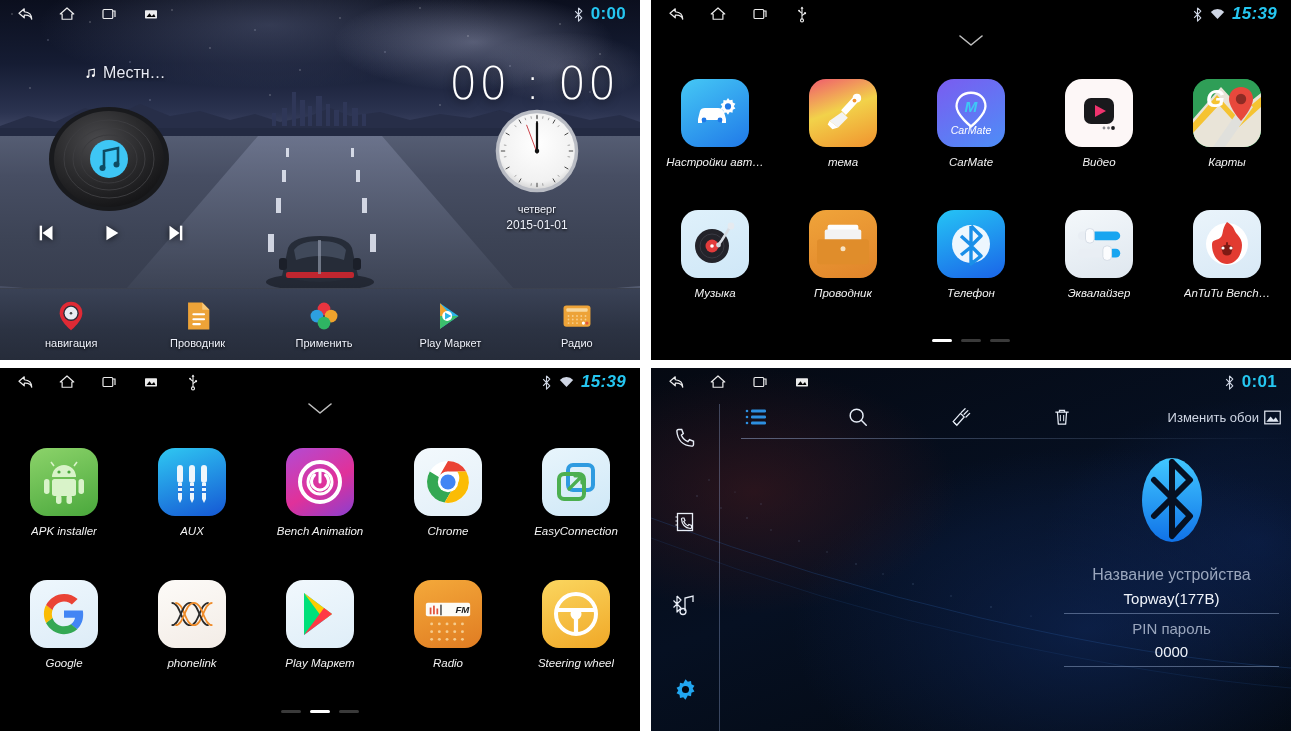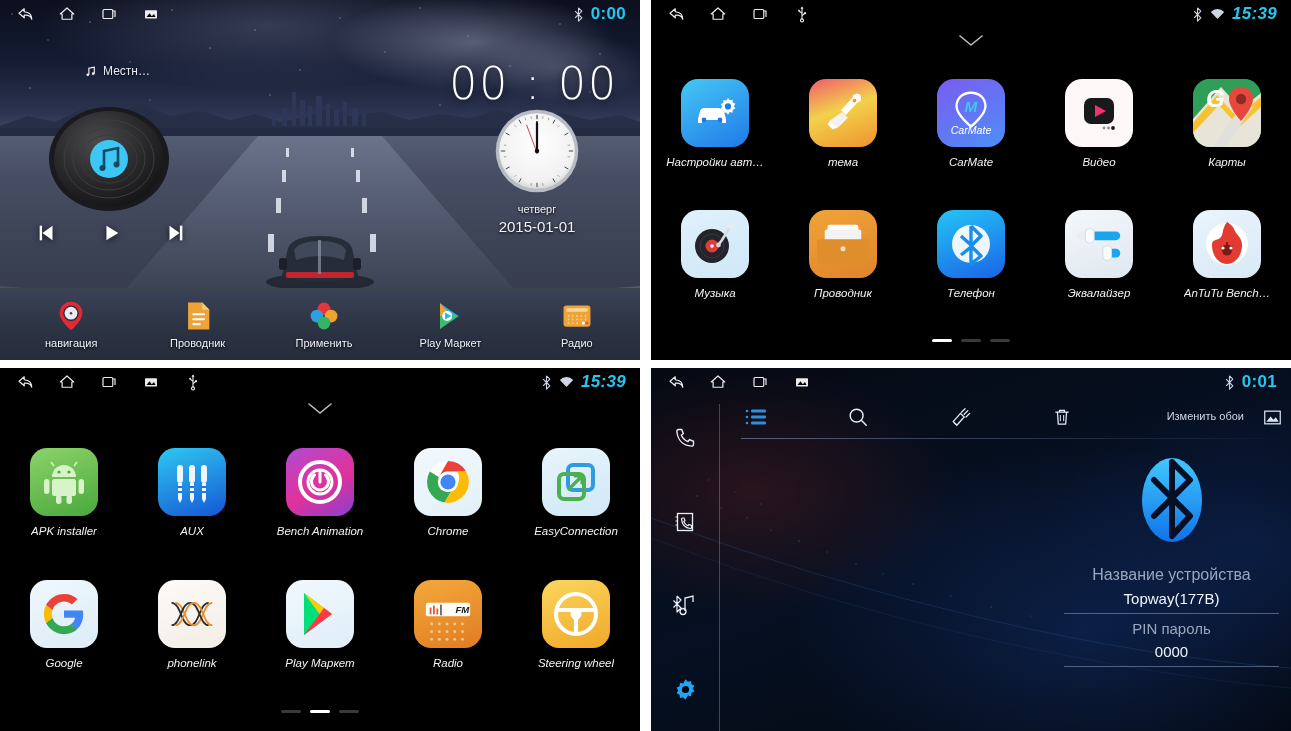--- a/index.html
+++ b/index.html
@@ -69,31 +69,31 @@
     background: linear-gradient(180deg, #555d73 0%, #474e63 18%, #3d4456 45%, #353b4c 75%, #2e3442 100%);
   }
   .road { position: absolute; top: 136px; left: 0; right: 0; bottom: 0; }
   .dock-plate {
     position: absolute; left: 0; right: 0; bottom: 0; height: 72px;
     background: linear-gradient(180deg, #3a4256 0%, #2c3343 55%, #262c3a 100%);
     border-top: 1px solid rgba(255,255,255,.10);
   }
   .np-label {
     position: absolute; left: 84px; top: 64px; display: flex; align-items: center; gap: 6px;
-    color: #e7eaf5; font-size: 12px; text-shadow: 0 1px 3px rgba(0,0,0,.8); z-index: 10;
+    color: #e7eaf5; font-size: 16px; text-shadow: 0 1px 3px rgba(0,0,0,.8); z-index: 10;
   }
   .big-clock {
     position: absolute; right: 22px; top: 58px; z-index: 10;
     color: #fff; font-size: 44px; letter-spacing: 2px; font-weight: 300;
     text-shadow: 0 2px 8px rgba(0,0,0,.6);
     font-family: "DejaVu Sans", sans-serif;
   }
   .analog-wrap { position: absolute; right: 48px; top: 108px; z-index: 10; text-align: center; width: 110px; }
   .an-day { color: #eef1fa; font-size: 11px; margin-top: 5px; text-shadow: 0 1px 3px #000; }
-  .an-date { color: #eef1fa; font-size: 15px; margin-top: 3px; text-shadow: 0 1px 3px #000; }
+  .an-date { color: #eef1fa; font-size: 12px; margin-top: 3px; text-shadow: 0 1px 3px #000; }
   .vinyl { position: absolute; left: 46px; top: 104px; z-index: 10; }
   .mctrl { position: absolute; left: 36px; top: 222px; width: 150px; display: flex; justify-content: space-between; align-items: center; z-index: 10; }
   .mctrl svg { filter: drop-shadow(0 1px 3px rgba(0,0,0,.7)); }
   .dock { position: absolute; left: 8px; right: 0; bottom: 0; height: 72px; display: flex; z-index: 12; justify-content: center; }
   .dock-item { flex: 1; display: flex; flex-direction: column; align-items: center; justify-content: center; gap: 4px; cursor: pointer; }
   .dock-label { color: #eef1fa; font-size: 11px; text-shadow: 0 1px 3px rgba(0,0,0,.9); }
 
   
   .drawer { background: #000; font-style: italic; }
   .chevron { position: absolute; top: 34px; left: 50%; transform: translateX(-50%); z-index: 20; opacity: .75; cursor: pointer; }
@@ -114,21 +114,21 @@
       radial-gradient(ellipse 420px 260px at 68% 72%, rgba(16,42,96,.62), transparent 70%),
       radial-gradient(ellipse 300px 200px at 95% 48%, rgba(14,38,92,.5), transparent 72%),
       linear-gradient(160deg, #050912 0%, #061022 48%, #03080f 100%);
   }
   .bt-sidebar { position: absolute; left: 0; top: 28px; bottom: 0; width: 68px; display: flex; flex-direction: column; align-items: center; z-index: 14; }
   .bt-sb-item { flex: 1; display: flex; align-items: center; justify-content: center; cursor: pointer; }
   .bt-divider { position: absolute; left: 68px; top: 36px; bottom: 0; width: 1px; background: rgba(160,185,235,.33); z-index: 12; }
   .bt-toolbar { position: absolute; left: 68px; right: 0; top: 28px; height: 42px; display: flex; align-items: center; z-index: 14; }
   .bt-tb-icons { display: flex; align-items: center; width: 360px; padding-left: 20px; justify-content: space-between; }
   .bt-tb-btn { cursor: pointer; display: flex; align-items: center; justify-content: center; width: 34px; height: 30px; }
-  .bt-wall { margin-left: auto; margin-right: 10px; display: flex; align-items: flex-start; gap: 20px; color: #cfd6e4; font-size: 11px; cursor: pointer; }
+  .bt-wall { margin-left: auto; margin-right: 10px; display: flex; align-items: flex-end; gap: 5px; color: #cfd6e4; font-size: 13px; cursor: pointer; }
   .bt-tb-line { position: absolute; left: 90px; right: 0; top: 70px; height: 1px;
     background: linear-gradient(90deg, rgba(170,195,240,.45), rgba(170,195,240,.18) 60%, rgba(170,195,240,0)); z-index: 13; }
   .bt-right { position: absolute; right: 12px; top: 84px; width: 215px; z-index: 14; text-align: center; }
   .bt-logo { display: flex; justify-content: center; margin-bottom: 18px; }
   .bt-field-label { color: #9aa6bd; font-size: 15px; margin-top: 6px; }
   .bt-field-label.big { font-size: 16px; }
   .bt-field-value { color: #f0f4fb; font-size: 15px; padding: 6px 0 6px; border-bottom: 1px solid rgba(175,195,230,.42); }
 </style>
 </head>
 <body>

